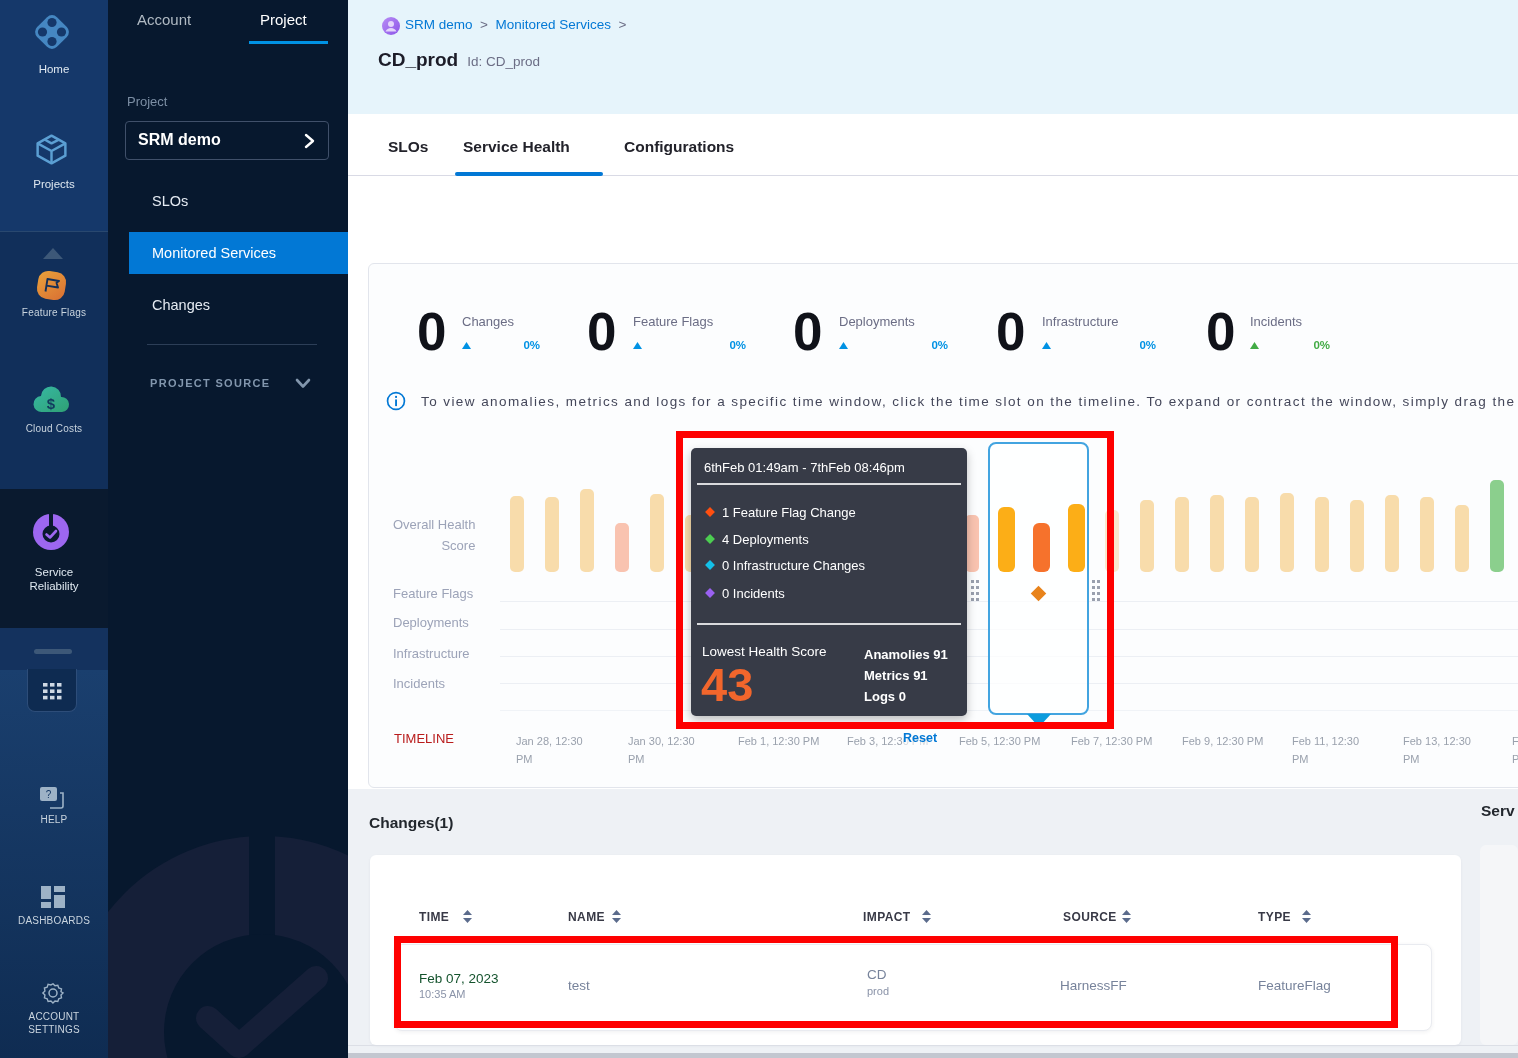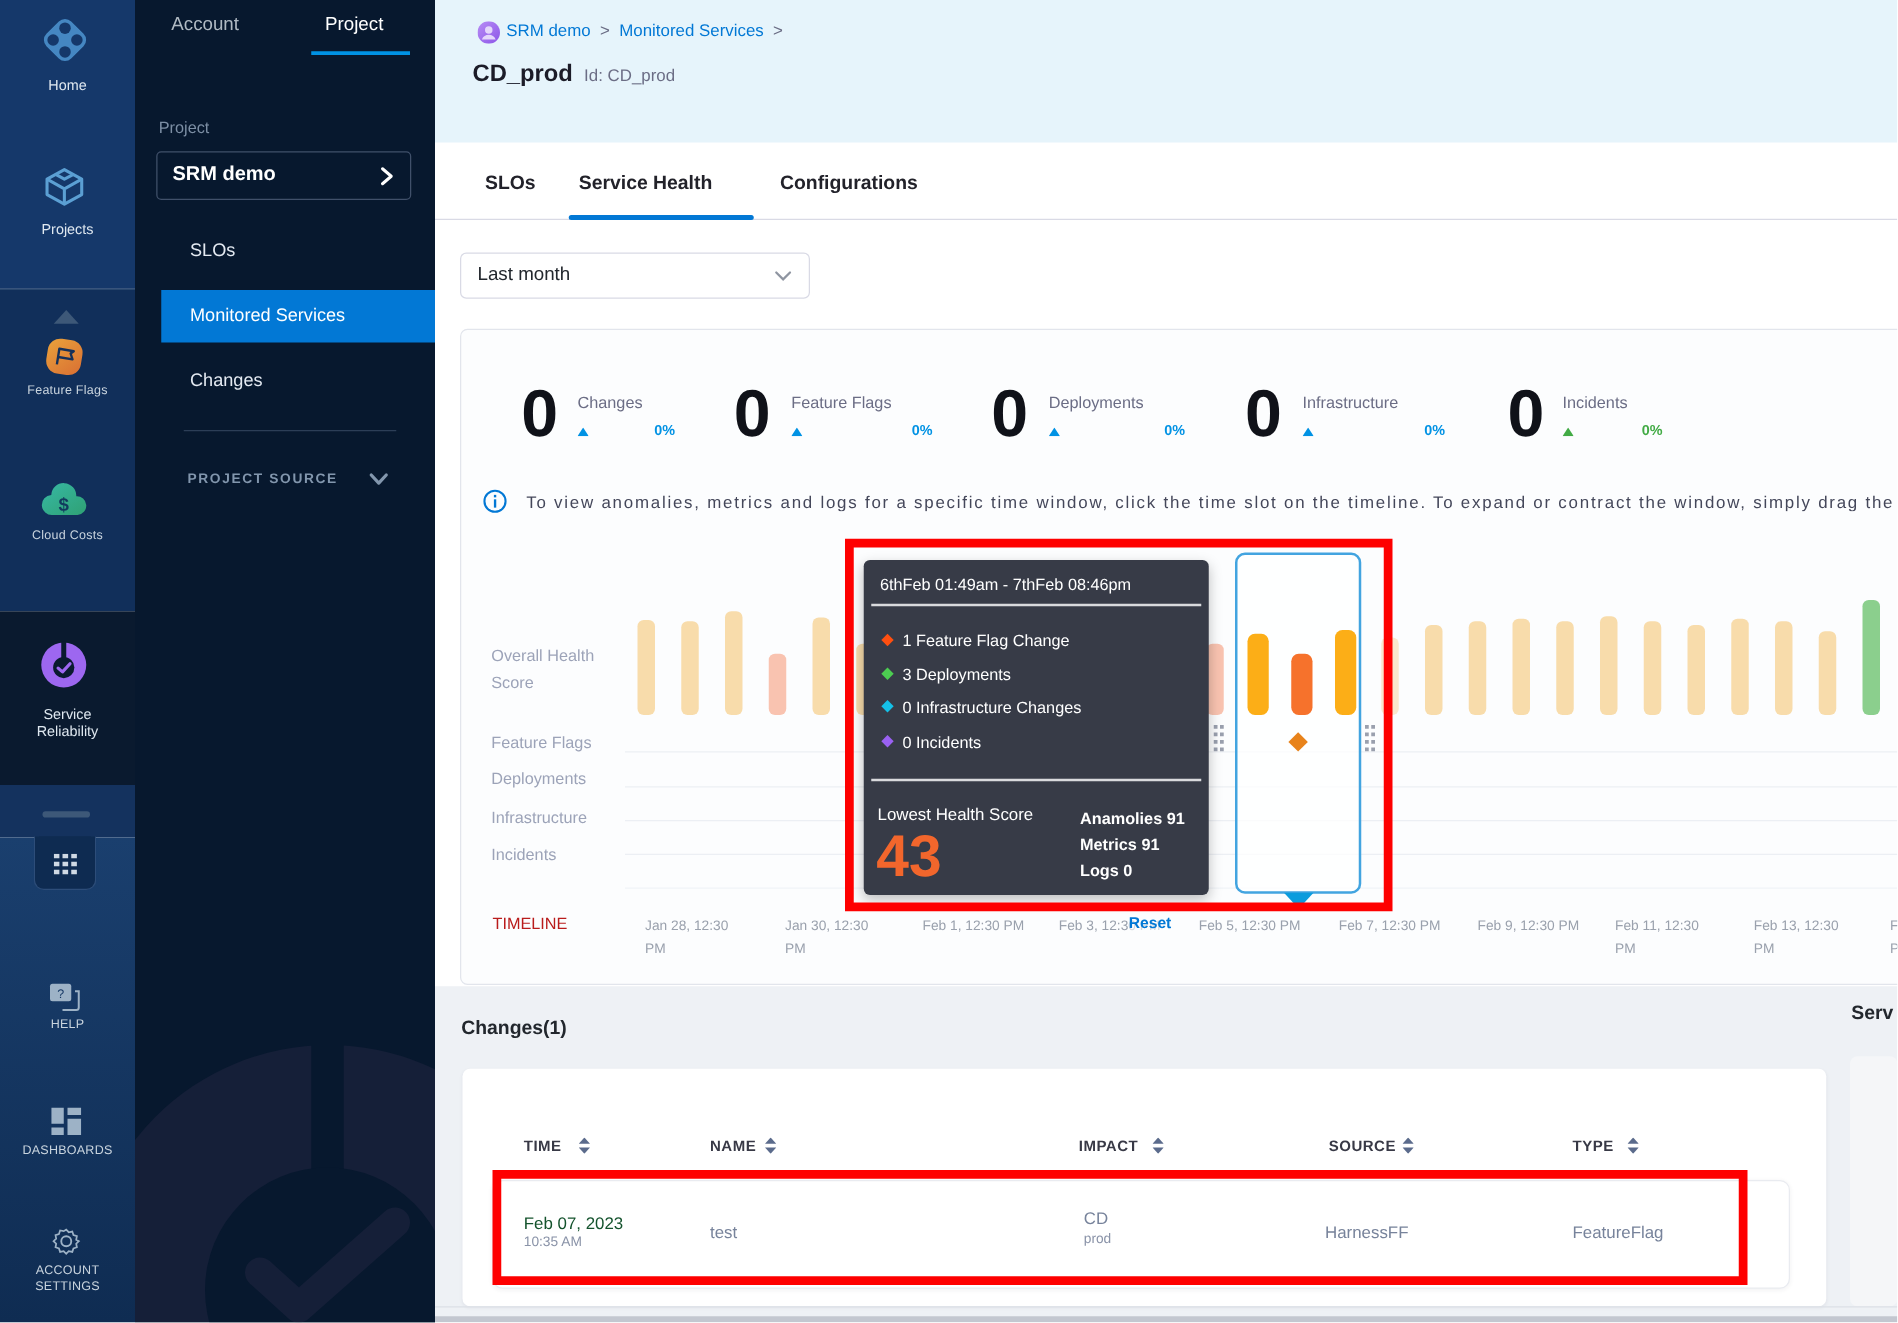--- a/index.html
+++ b/index.html
@@ -174,26 +174,20 @@
   </svg>
   <div class="abs blue" style="left:57px;top:17px;font-size:13.5px;">SRM demo&nbsp; <span style="color:#6b6d85">&gt;</span>&nbsp; Monitored Services&nbsp; <span style="color:#6b6d85">&gt;</span></div>
   <div class="abs" style="left:30px;top:49px;font-size:19px;font-weight:bold;color:#1c1c28;">CD_prod <span style="font-size:13.5px;font-weight:normal;color:#6b6d85;">&nbsp;Id: CD_prod</span></div>
 
   <div class="abs" style="left:40px;top:138px;font-size:15.5px;font-weight:bold;color:#22222a;">SLOs</div>
   <div class="abs" style="left:115px;top:138px;font-size:15.5px;font-weight:bold;color:#22222a;">Service Health</div>
   <div class="abs" style="left:276px;top:138px;font-size:15.5px;font-weight:bold;color:#22222a;">Configurations</div>
   <div class="abs" style="left:0;top:175px;width:1170px;height:1px;background:#d9dae5"></div>
   <div class="abs" style="left:107px;top:172px;width:148px;height:4px;border-radius:2px;background:#0278d5"></div>
 
-  <div class="abs" style="left:20px;top:202px;width:280px;height:37px;background:#fff;border:1px solid #d9dae5;border-radius:5px;">
-    <span style="position:absolute;left:13px;top:8px;font-size:15px;color:#22272d;">Last month</span>
-    <svg style="position:absolute;right:13px;top:13px" width="15" height="10" viewBox="0 0 15 10">
-        <path d="M2 2 L7.5 7.5 L13 2" stroke="#8f95a1" stroke-width="1.8" fill="none" stroke-linecap="round"></path>
-      </svg>
-  </div>
 
   <div class="abs" style="left:20px;top:263px;width:1160px;height:525px;background:#fcfdfe;border:1px solid #e2e5ec;border-radius:6px;"></div>
 
   <div class="abs" style="left:69px;top:305px;font-size:53px;font-weight:bold;color:#101219;line-height:1;">0</div>
 <div class="abs" style="left:114px;top:314px;font-size:13px;color:#6b6d85;">Changes</div>
 <svg class="abs" style="left:114px;top:342px" width="9" height="7" viewBox="0 0 9 7">
       <path d="M4.5 0 L9 7 L0 7 Z" fill="#0092e4"></path>
     </svg>
 <div class="abs" style="left:152px;top:339px;width:40px;text-align:right;font-size:11.5px;font-weight:bold;color:#0092e4;">0%</div>
 <div class="abs" style="left:239px;top:305px;font-size:53px;font-weight:bold;color:#101219;line-height:1;">0</div>
@@ -221,21 +215,21 @@
     </svg>
 <div class="abs" style="left:942px;top:339px;width:40px;text-align:right;font-size:11.5px;font-weight:bold;color:#42ab45;">0%</div>
 
   <svg class="abs" style="left:38px;top:391px" width="20" height="20" viewBox="0 0 18 18" fill="none">
     <circle cx="9" cy="9" r="7.6" stroke="#0278d5" stroke-width="1.5"></circle>
     <rect x="8.2" y="7.6" width="1.7" height="6" fill="#0278d5"></rect>
     <rect x="8.2" y="4.4" width="1.7" height="1.8" fill="#0278d5"></rect>
   </svg>
   <div class="abs" style="left:73px;top:394px;width:1100px;font-size:13.5px;letter-spacing:1.42px;color:#44475a;white-space:nowrap;overflow:hidden;">To view anomalies, metrics and logs for a specific time window, click the time slot on the timeline. To expand or contract the window, simply drag the</div>
 
-  <div class="abs" style="left:45px;top:514px;font-size:13px;color:#9ca3b8;line-height:21px;">Overall Health<br>Score</div>
+  <div class="abs" style="left:45px;top:514px;font-size:13px;color:#9ca3b8;line-height:21px;text-align:right;">Overall Health<br>Score</div>
   <div class="abs" style="left:45px;top:586px;font-size:13px;color:#9ca3b8;">Feature Flags</div>
   <div class="abs" style="left:45px;top:615px;font-size:13px;color:#9ca3b8;">Deployments</div>
   <div class="abs" style="left:45px;top:646px;font-size:13px;color:#9ca3b8;">Infrastructure</div>
   <div class="abs" style="left:45px;top:676px;font-size:13px;color:#9ca3b8;">Incidents</div>
   <div class="abs" style="left:46px;top:731px;font-size:13px;color:#b91c1c;">TIMELINE</div>
 
   <div class="abs" style="left:152px;top:601px;width:1018px;height:1px;background:#eceff4"></div>
   <div class="abs" style="left:152px;top:629px;width:1018px;height:1px;background:#eceff4"></div>
   <div class="abs" style="left:152px;top:656px;width:1018px;height:1px;background:#eceff4"></div>
   <div class="abs" style="left:152px;top:683px;width:1018px;height:1px;background:#eceff4"></div>
@@ -304,21 +298,21 @@
   <div class="abs" style="left:343px;top:448px;width:276px;height:268px;background:#373b47;border-radius:5px;box-shadow:0 4px 10px rgba(0,0,0,.25);color:#fff;">
     <div style="position:absolute;left:13px;top:12px;font-size:13px;">6thFeb 01:49am - 7thFeb 08:46pm</div>
     <div style="position:absolute;left:6px;top:35px;width:264px;height:2px;background:#d9dadd;"></div>
     <svg style="position:absolute;left:13px;top:58px" width="12" height="12" viewBox="0 0 12 12">
         <rect x="2.5" y="2.5" width="7" height="7" fill="#ff4f10" transform="rotate(45 6 6)"></rect>
       </svg>
 <div style="position:absolute;left:31px;top:57px;font-size:13px;">1 Feature Flag Change</div>
 <svg style="position:absolute;left:13px;top:85px" width="12" height="12" viewBox="0 0 12 12">
         <rect x="2.5" y="2.5" width="7" height="7" fill="#4ccd51" transform="rotate(45 6 6)"></rect>
       </svg>
-<div style="position:absolute;left:31px;top:84px;font-size:13px;">3 Deployments</div>
+<div style="position:absolute;left:31px;top:84px;font-size:13px;">4 Deployments</div>
 <svg style="position:absolute;left:13px;top:111px" width="12" height="12" viewBox="0 0 12 12">
         <rect x="2.5" y="2.5" width="7" height="7" fill="#14c0e8" transform="rotate(45 6 6)"></rect>
       </svg>
 <div style="position:absolute;left:31px;top:110px;font-size:13px;">0 Infrastructure Changes</div>
 <svg style="position:absolute;left:13px;top:139px" width="12" height="12" viewBox="0 0 12 12">
         <rect x="2.5" y="2.5" width="7" height="7" fill="#9a61f2" transform="rotate(45 6 6)"></rect>
       </svg>
 <div style="position:absolute;left:31px;top:138px;font-size:13px;">0 Incidents</div>
     <div style="position:absolute;left:6px;top:175px;width:264px;height:2px;background:#d9dadd;"></div>
     <div style="position:absolute;left:11px;top:196px;font-size:13.5px;">Lowest Health Score</div>

